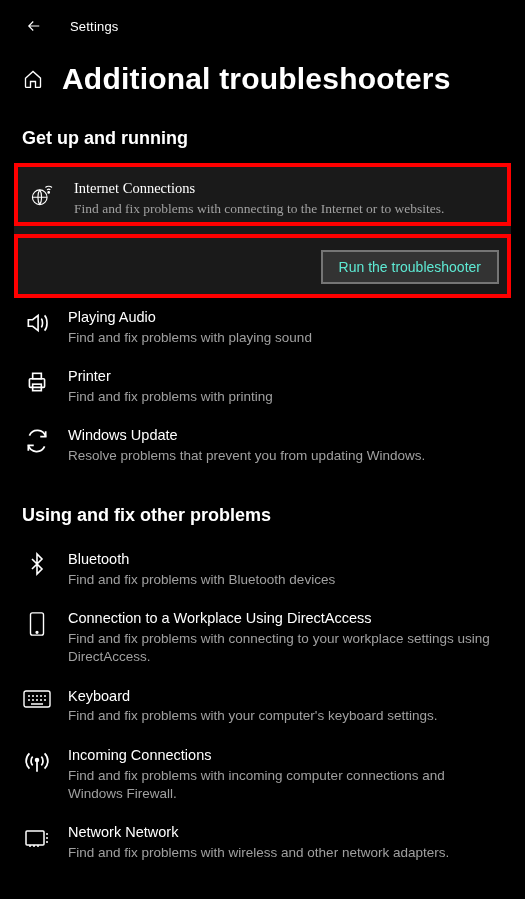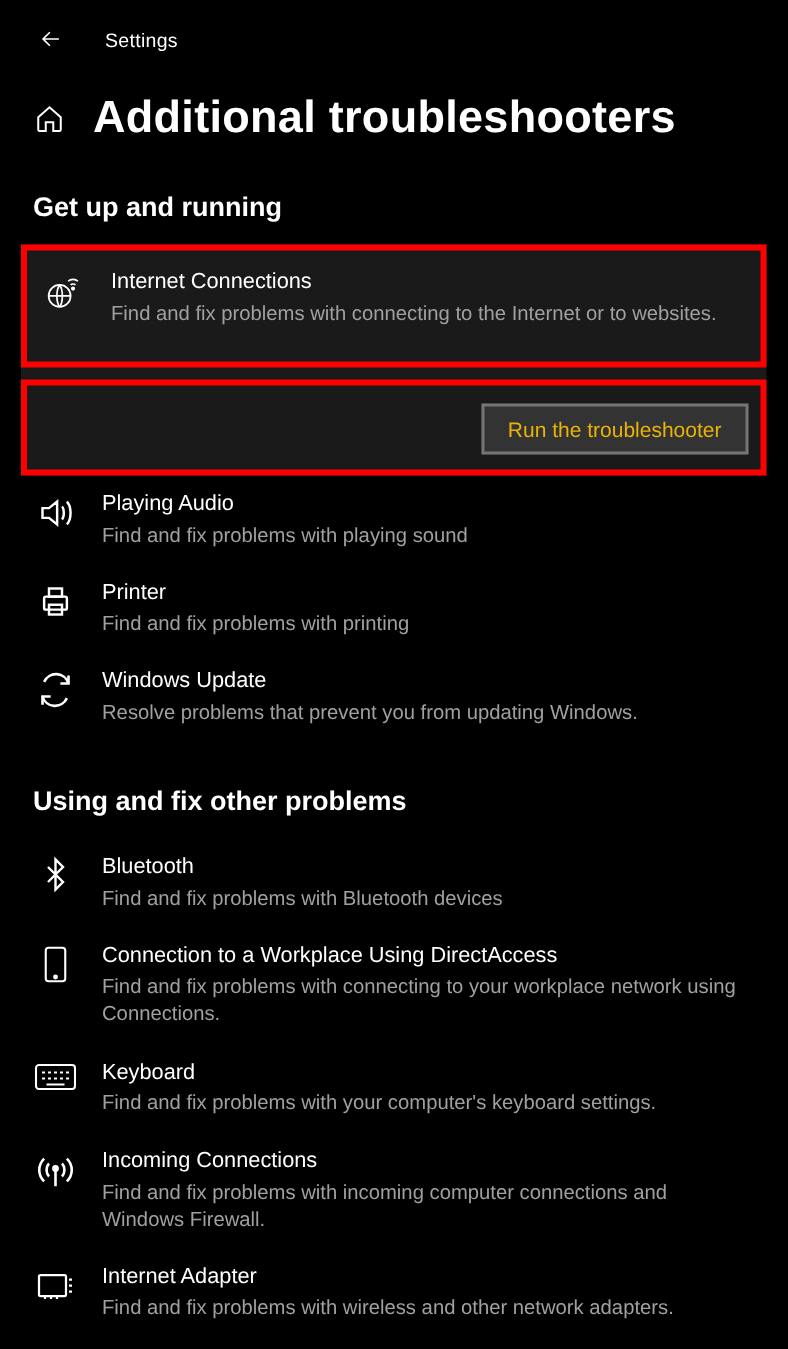--- a/index.html
+++ b/index.html
@@ -37,34 +37,35 @@
       align-items: flex-start;
       cursor: pointer;
     }
     .item .icon-col { width: 30px; display:flex; justify-content:center; padding-top:2px; flex-shrink:0; }
     .item .text-col { flex: 1; min-width: 0; }
     .item-title { font-size: 14.5px; font-weight: 400; line-height: 1.3; margin-bottom: 2px; }
     .item-desc { font-size: 13.5px; color: #a0a0a0; line-height: 1.35; }
     .expanded-card {
       background: #1a1a1a;
       border: 4px solid #ff0000;
-      padding: 8px 8px 19px 8px;
+      padding: 8px 8px 0 8px;
       margin: 0 0 0 0;
+      font-family: Liberation Serif, serif;
     }
     .expanded-wrap { background: #1a1a1a; }
     .run-area {
       display:flex; justify-content:flex-end;
       padding: 12px 8px 10px 8px;
       border: 4px solid #ff0000;
       margin-top: 8px;
     }
     .run-btn {
       background: #333333;
       border: 2px solid #757575;
-      color: #eab308;
+      color: #5eead4;
       font-size: 14px;
       padding: 7px 16px;
       cursor: pointer;
       font-family: inherit;
     }
     svg { display:block; }
   </style>
 </head>
 <body>
 
@@ -168,21 +169,21 @@
 
   <div class="item">
     <div class="icon-col">
       <svg width="22" height="26" viewBox="0 0 20 28" fill="none" stroke="#fff" stroke-width="1.5">
           <rect x="3" y="2" width="14" height="24" rx="2"></rect>
           <circle cx="10" cy="23" r="1" fill="#fff"></circle>
         </svg>
     </div>
     <div class="text-col">
       <div class="item-title">Connection to a Workplace Using DirectAccess</div>
-      <div class="item-desc">Find and fix problems with connecting to your workplace network using Connections.</div>
+      <div class="item-desc">Find and fix problems with connecting to your workplace settings using DirectAccess.</div>
     </div>
   </div>
 
   <div class="item">
     <div class="icon-col">
       <svg width="28" height="20" viewBox="0 0 28 18" fill="none" stroke="#fff" stroke-width="1.4">
           <rect x="1" y="1" width="26" height="16" rx="2"></rect>
           <path d="M5 6h2M9 6h2M13 6h2M17 6h2M21 6h2M5 10h2M9 10h2M13 10h2M17 10h2M21 10h2M8 14h12"></path>
         </svg>
     </div>
@@ -206,18 +207,18 @@
   </div>
 
   <div class="item">
     <div class="icon-col">
       <svg width="26" height="24" viewBox="0 0 26 24" fill="none" stroke="#fff" stroke-width="1.5">
           <rect x="2" y="6" width="18" height="14" rx="1"></rect>
           <path d="M6 20v2M10 20v2M14 20v2M22 9h2M22 13h2M22 17h2"></path>
         </svg>
     </div>
     <div class="text-col">
-      <div class="item-title">Internet Adapter</div>
+      <div class="item-title">Network Network</div>
       <div class="item-desc">Find and fix problems with wireless and other network adapters.</div>
     </div>
   </div>
 
 </div>
 
 </body></html>

